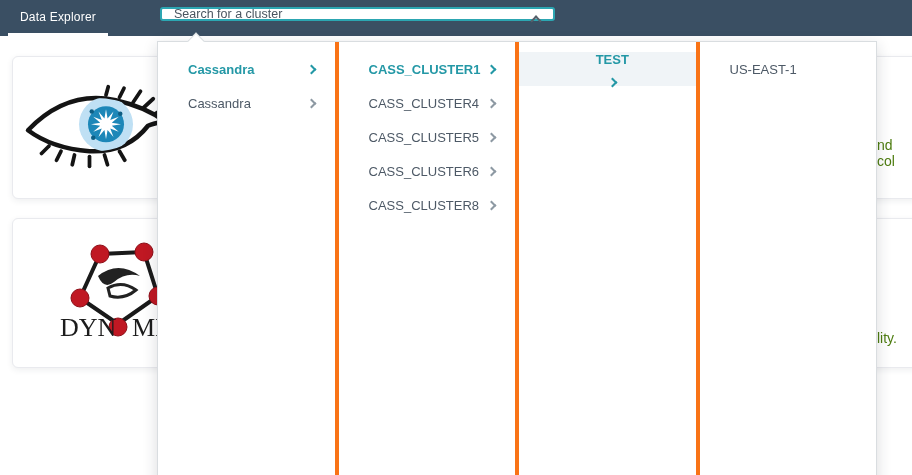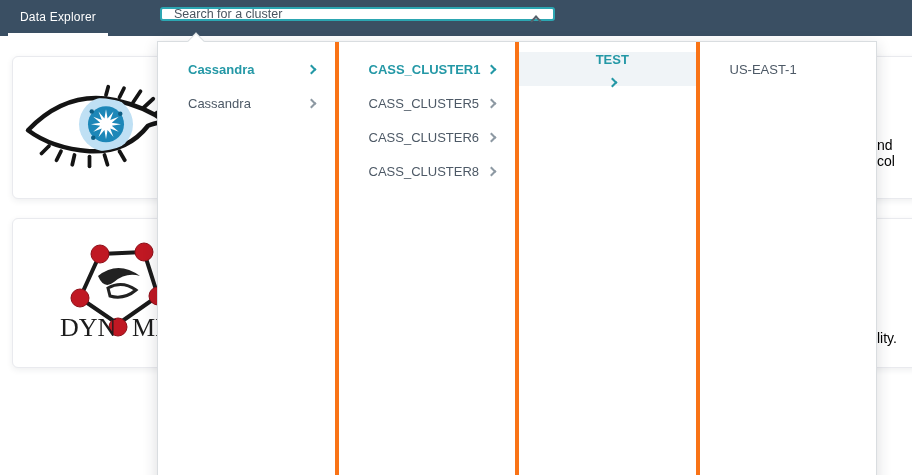--- a/index.html
+++ b/index.html
@@ -26,21 +26,21 @@
     font-family:"Liberation Sans",sans-serif;}
   .searchbox input::placeholder{color:#4a5560;opacity:1;}
   .chev-up{position:absolute;right:15px;top:13px;width:8px;height:8px;
     border-top:2px solid #55606a;border-right:2px solid #55606a;transform:rotate(-45deg);}
 
   
   .card{position:absolute;left:12px;width:908px;background:#fff;border:1px solid #e9eaee;
     border-radius:6px;box-shadow:0 2px 6px rgba(40,50,60,.08);}
   .card-cassandra{top:56px;height:143px;}
   .card-dynomite{top:218px;height:150px;}
-  .frag{position:absolute;color:#000000;font-size:14px;z-index:2;}
+  .frag{position:absolute;color:#4d7c0f;font-size:14px;z-index:2;}
   .frag1{left:877px;top:137px;}
   .frag2{left:877px;top:296px;margin-top:34px;}
   .logo{position:absolute;}
   .logo-cassandra{left:22px;top:64px;}
   .logo-dynomite{left:52px;top:232px;}
 
   
   .dropdown{position:absolute;left:157px;top:41px;width:720px;height:460px;background:#fff;
     border:1px solid var(--panel-border);box-shadow:0 4px 14px rgba(30,40,50,.16);
     display:flex;z-index:5;}
@@ -137,20 +137,24 @@
           <span class="menu-label">Cassandra</span>
           <span class="chev-right"></span>
         </div>
       </div>
     <div class="menu-col">
         <div class="menu-row selected">
           <span class="menu-label">CASS_CLUSTER1</span>
           <span class="chev-right"></span>
         </div>
         <div class="menu-row">
+          <span class="menu-label">CASS_CLUSTER4</span>
+          <span class="chev-right"></span>
+        </div>
+        <div class="menu-row">
           <span class="menu-label">CASS_CLUSTER5</span>
           <span class="chev-right"></span>
         </div>
         <div class="menu-row">
           <span class="menu-label">CASS_CLUSTER6</span>
           <span class="chev-right"></span>
         </div>
         <div class="menu-row">
           <span class="menu-label">CASS_CLUSTER8</span>
           <span class="chev-right"></span>

